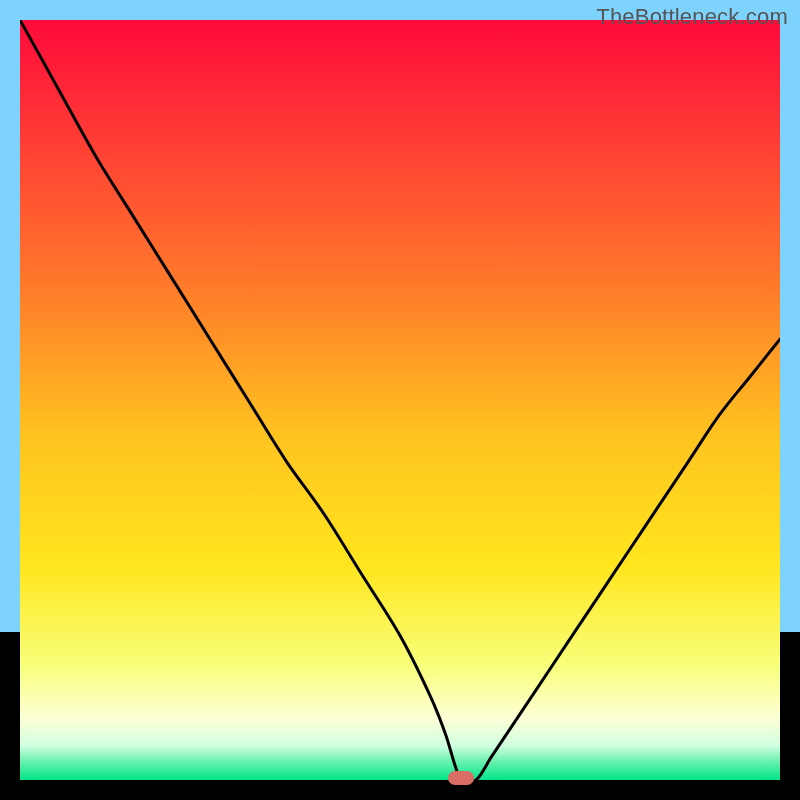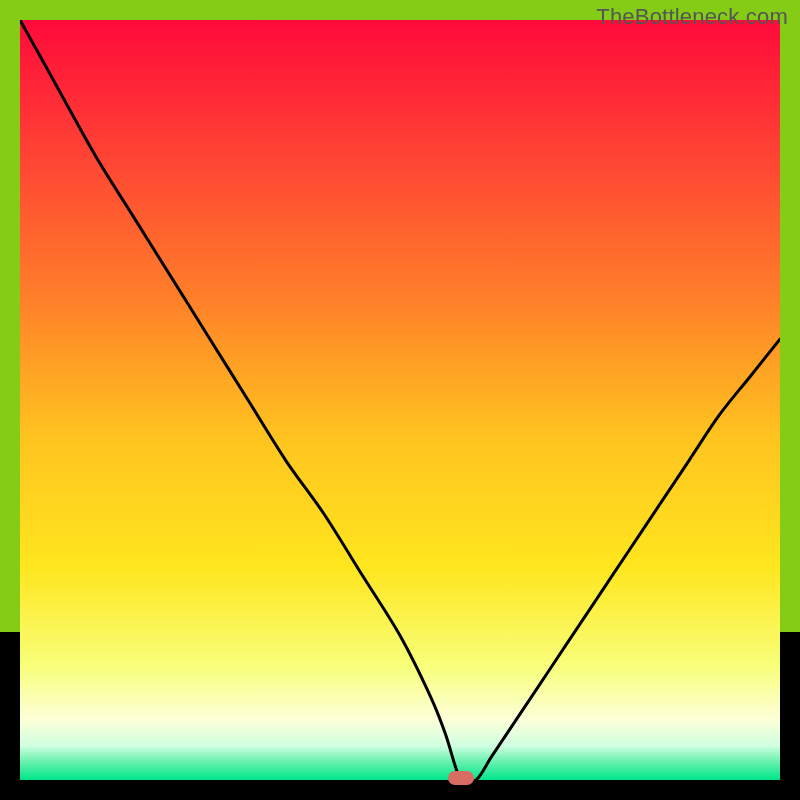--- a/index.html
+++ b/index.html
@@ -8,21 +8,21 @@
     width: 800px;
     height: 800px;
     background: #000;
     overflow: hidden;
     font-family: Arial, Helvetica, sans-serif;
   }
   .frame {
     position: relative;
     width: 800px;
     height: 632px;
-    background: #84cc16;
+    background: #7dd3fc;
   }
   .watermark {
     position: absolute;
     top: 4px;
     right: 12px;
     color: #555;
     font-size: 22px;
     font-weight: 500;
     letter-spacing: 0.2px;
     z-index: 30;

